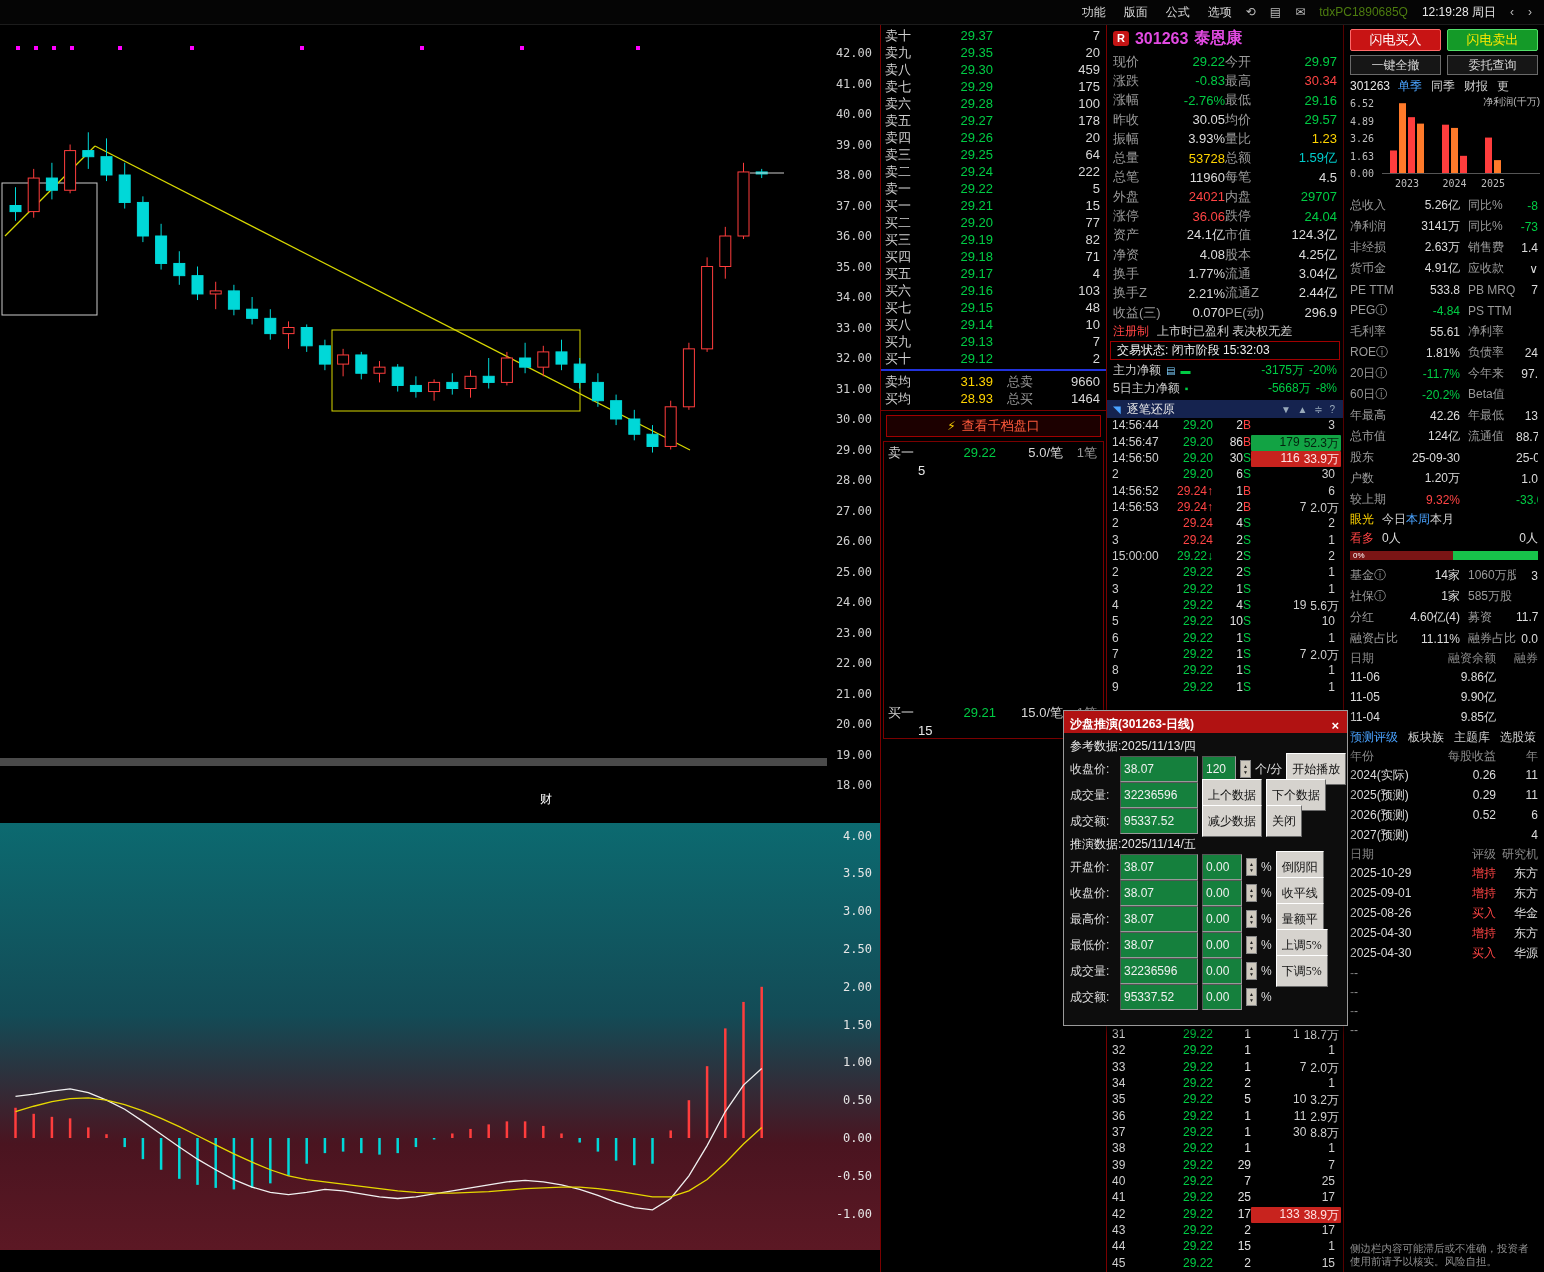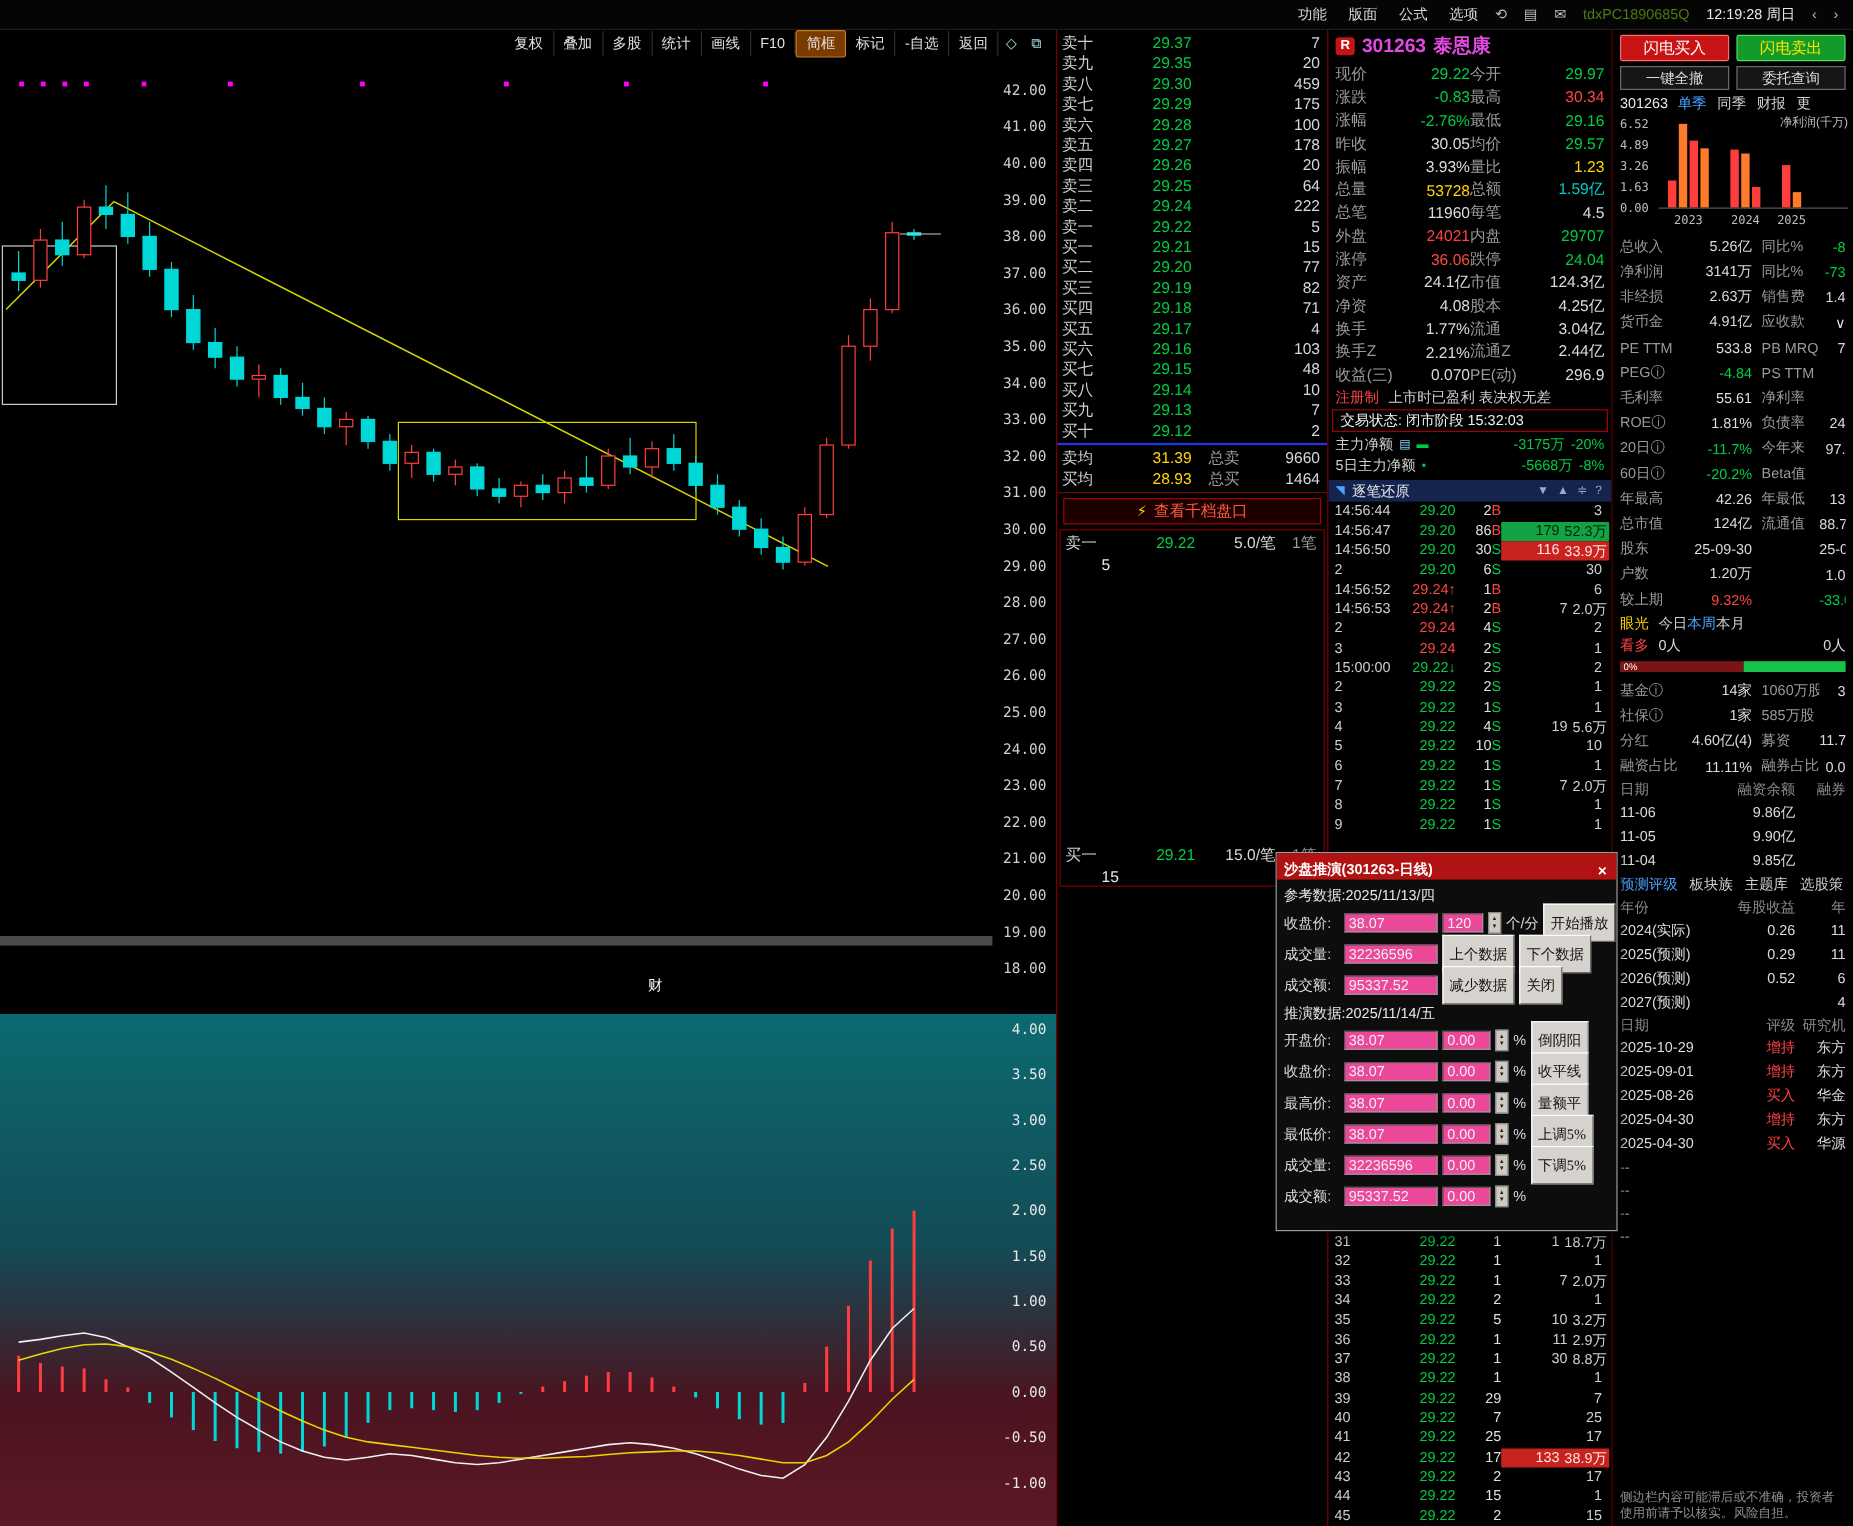--- a/index.html
+++ b/index.html
@@ -122,21 +122,21 @@
 
 #dlg{position:absolute;left:1063px;top:710px;width:285px;height:316px;background:#0d0d0d;border:1px solid #9a9a9a;z-index:50;
  box-shadow:2px 3px 8px rgba(0,0,0,.8)}
 #dlg-title{height:22px;background:#b11212;color:#fff;display:flex;align-items:flex-end;justify-content:space-between;
  padding:0 6px;font-size:12px;font-weight:bold}
 #dlg-close{cursor:pointer;font-size:13px;padding:0 2px}
 #dlg-body{padding:3px 6px}
 .dlabel{height:20px;line-height:20px;font-size:12px;color:#e8e8e8}
 .drow{height:26px;display:flex;align-items:center;gap:4px;font-size:12px}
 .dlab{width:46px;color:#dcdcdc;flex:none}
-.fld{height:16px;background:#ec4899;border:1px solid;border-color:#555 #999 #999 #555;color:#f0f0f0;
+.fld{height:26px;background:#15803d;border:1px solid;border-color:#555 #999 #999 #555;color:#f0f0f0;
  display:flex;align-items:center;padding:0 3px;font-size:12px}
 .w76{width:78px;flex:none}.w40{width:34px;flex:none}.w44{width:40px;flex:none}
 .spin{display:inline-flex;flex-direction:column;width:11px;height:18px;background:#cfcabf;border:1px solid #888;
  color:#222;align-items:center;justify-content:center;font-size:5px;line-height:6px;flex:none;cursor:pointer}
 .dunit{color:#dcdcdc;flex:none}
 .wbtn{height:32px;background:#d6d3ce;border:1px solid;border-color:#fff #6a6a6a #6a6a6a #fff;color:#111;
  font-size:12px;padding:0 5px;cursor:pointer;font-family:Liberation Serif, serif;white-space:nowrap}
 </style>
 </head>
 <body>
@@ -153,34 +153,20 @@
     <span class="ticon">⟲</span>
     <span class="ticon">▤</span>
     <span class="ticon">✉</span>
     <span class="tid">tdxPC1890685Q</span>
     <span class="ttime"><span>12:19:28</span> <span>周日</span></span>
     <span class="ticon">‹</span>
     <span class="ticon">›</span>
   </div>
 
   <div id="chartcol">
-    <div id="chart-toolbar">
-        <span class="tbitem">复权</span>
-        <span class="tbitem">叠加</span>
-        <span class="tbitem">多股</span>
-        <span class="tbitem">统计</span>
-        <span class="tbitem">画线</span>
-        <span class="tbitem">F10</span>
-        <span class="tbitem active">简框</span>
-        <span class="tbitem">标记</span>
-        <span class="tbitem">-自选</span>
-        <span class="tbitem">返回</span>
-        <span class="tbico">◇</span>
-        <span class="tbico">⧉</span>
-      </div>
     <svg id="main-svg" width="880" height="798">
         <text x="872" y="32" text-anchor="end" class="axlab">42.00</text>
         <text x="872" y="62.5" text-anchor="end" class="axlab">41.00</text>
         <text x="872" y="93" text-anchor="end" class="axlab">40.00</text>
         <text x="872" y="123.5" text-anchor="end" class="axlab">39.00</text>
         <text x="872" y="154" text-anchor="end" class="axlab">38.00</text>
         <text x="872" y="184.5" text-anchor="end" class="axlab">37.00</text>
         <text x="872" y="215" text-anchor="end" class="axlab">36.00</text>
         <text x="872" y="245.5" text-anchor="end" class="axlab">35.00</text>
         <text x="872" y="276" text-anchor="end" class="axlab">34.00</text>

